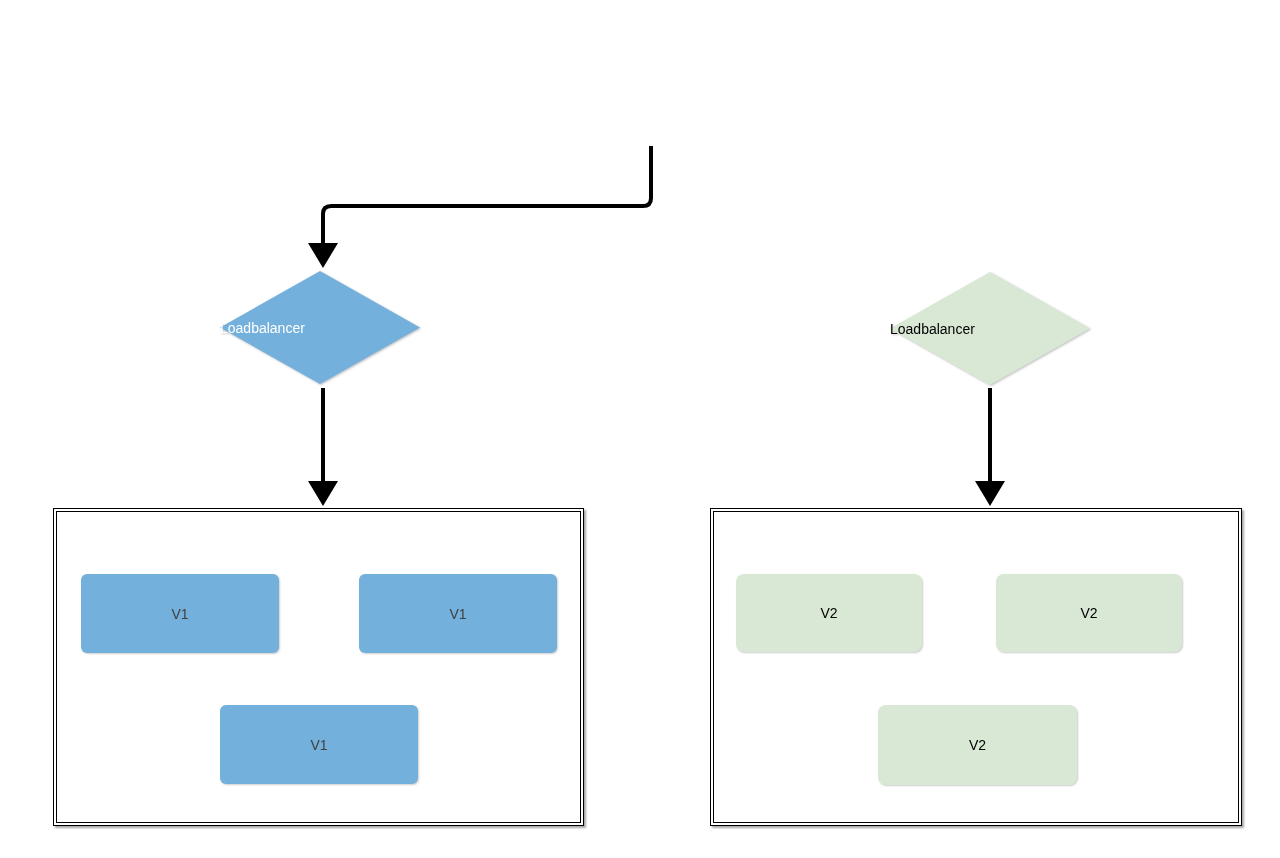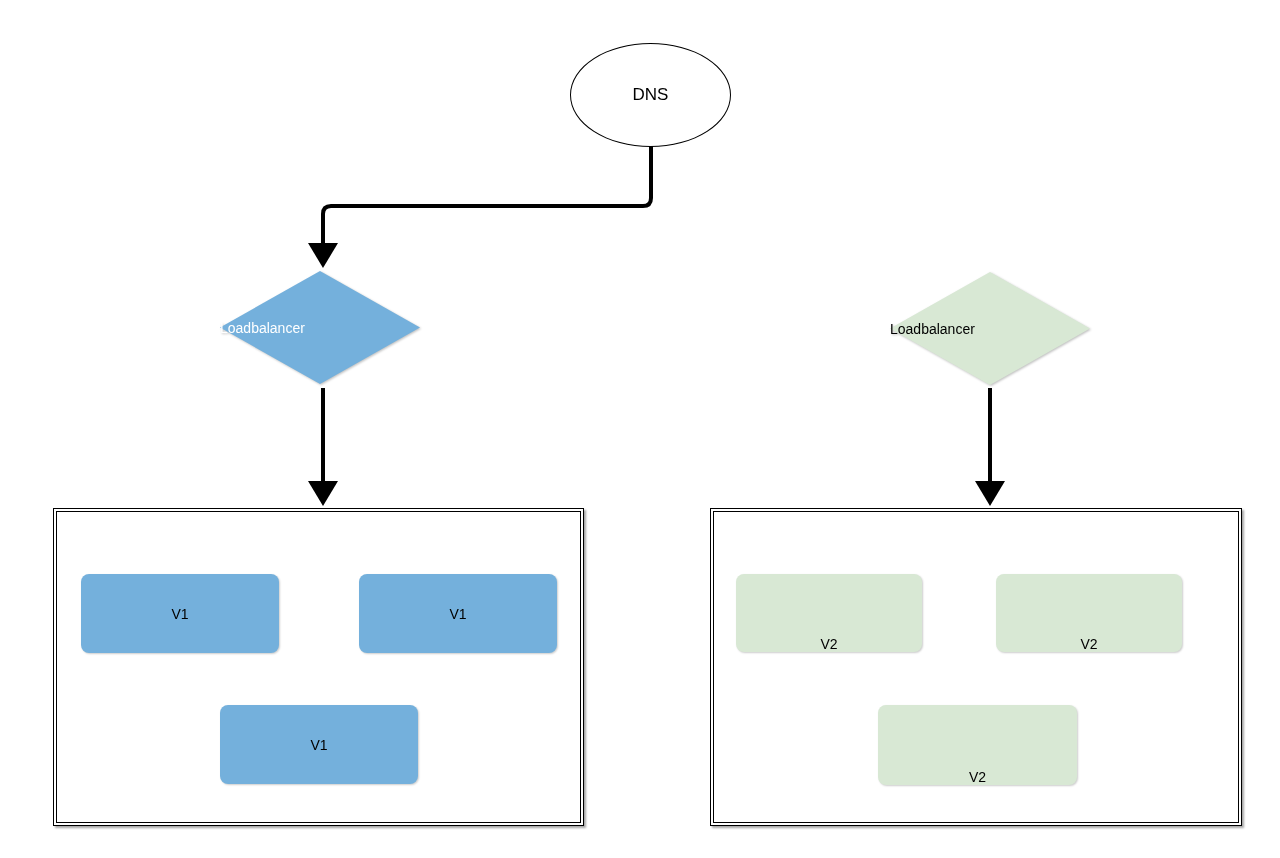--- a/index.html
+++ b/index.html
@@ -78,22 +78,22 @@
   .vnode {
     position: absolute;
     border-radius: 8px;
     display: flex;
     align-items: center;
     justify-content: center;
     font-size: 14px;
     z-index: 2;
     box-shadow: 1px 1px 2px rgba(0,0,0,0.2);
   }
-  .vnode.v1 { color: #000000; }
-  .vnode.v2 { color: #000000; align-items: flex-end; }
+  .vnode.v1 { color: #404040; border-radius: 6px; }
+  .vnode.v2 { color: #000000; }
   .v1a { left: 81px;  top: 574px; width: 198px; height: 79px; }
   .v1b { left: 359px; top: 574px; width: 198px; height: 79px; }
   .v1c { left: 220px; top: 705px; width: 198px; height: 79px; }
   .v2a { left: 736px; top: 574px; width: 186px; height: 78px; }
   .v2b { left: 996px; top: 574px; width: 186px; height: 78px; }
   .v2c { left: 878px; top: 705px; width: 199px; height: 80px; }
 </style>
 </head>
 <body>
 
@@ -105,23 +105,20 @@
       <path d="M323,388 L323,483"></path>
       <path d="M990,388 L990,483"></path>
     </g>
     <g fill="#000000" stroke="none">
       <polygon points="308,243 338,243 323,268"></polygon>
       <polygon points="308,481 338,481 323,506"></polygon>
       <polygon points="975,481 1005,481 990,506"></polygon>
     </g>
   </svg>
 
-  <div class="node-ellipse">
-    <span>DNS</span>
-  </div>
 
   <div class="diamond diamond-left">
     <span class="diamond-shape" style="background: rgb(116, 176, 220);"></span>
     <span class="diamond-label">Loadbalancer</span>
   </div>
 
   <div class="diamond diamond-right">
     <span class="diamond-shape" style="background: rgb(216, 232, 212);"></span>
     <span class="diamond-label">Loadbalancer</span>
   </div>

